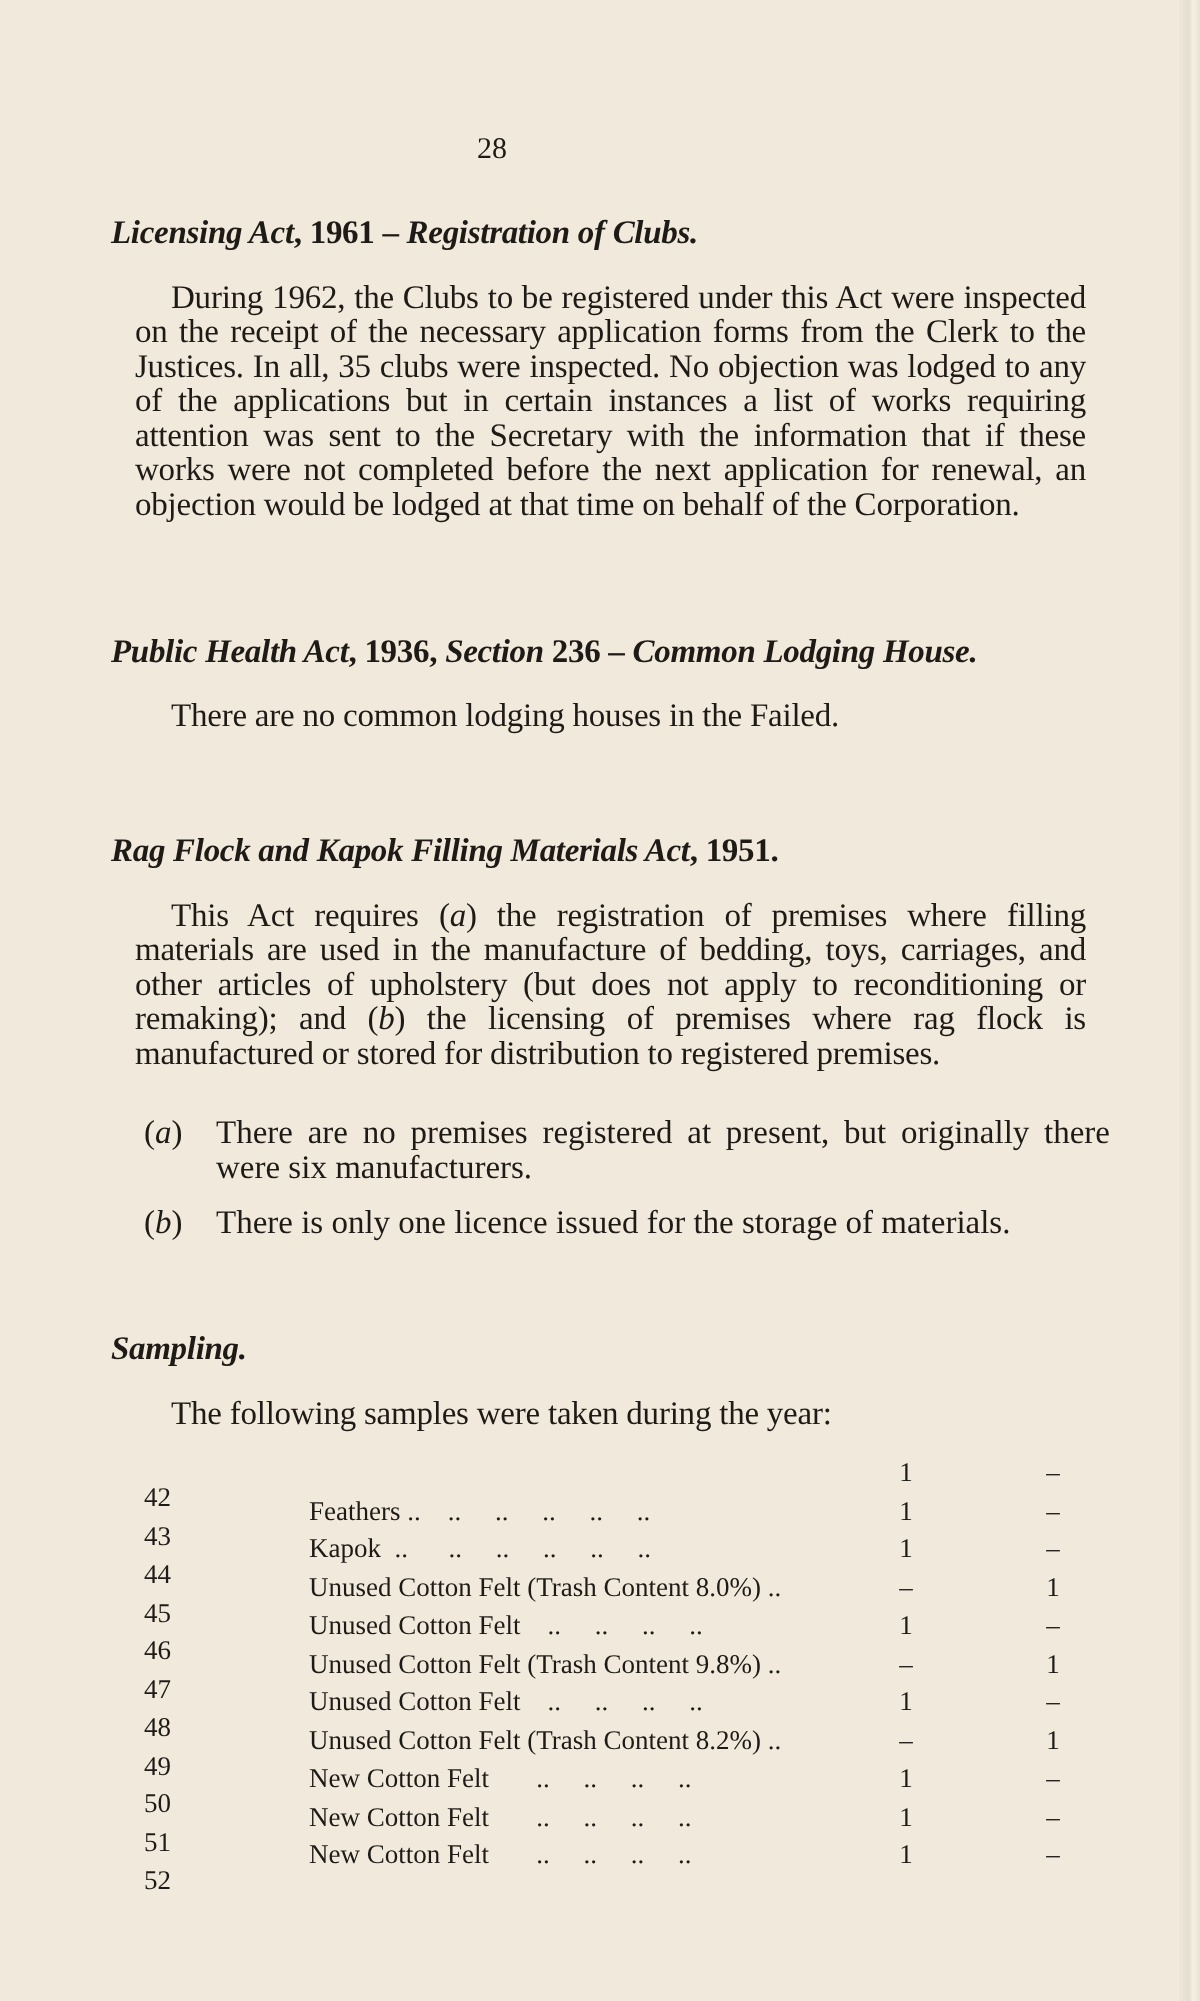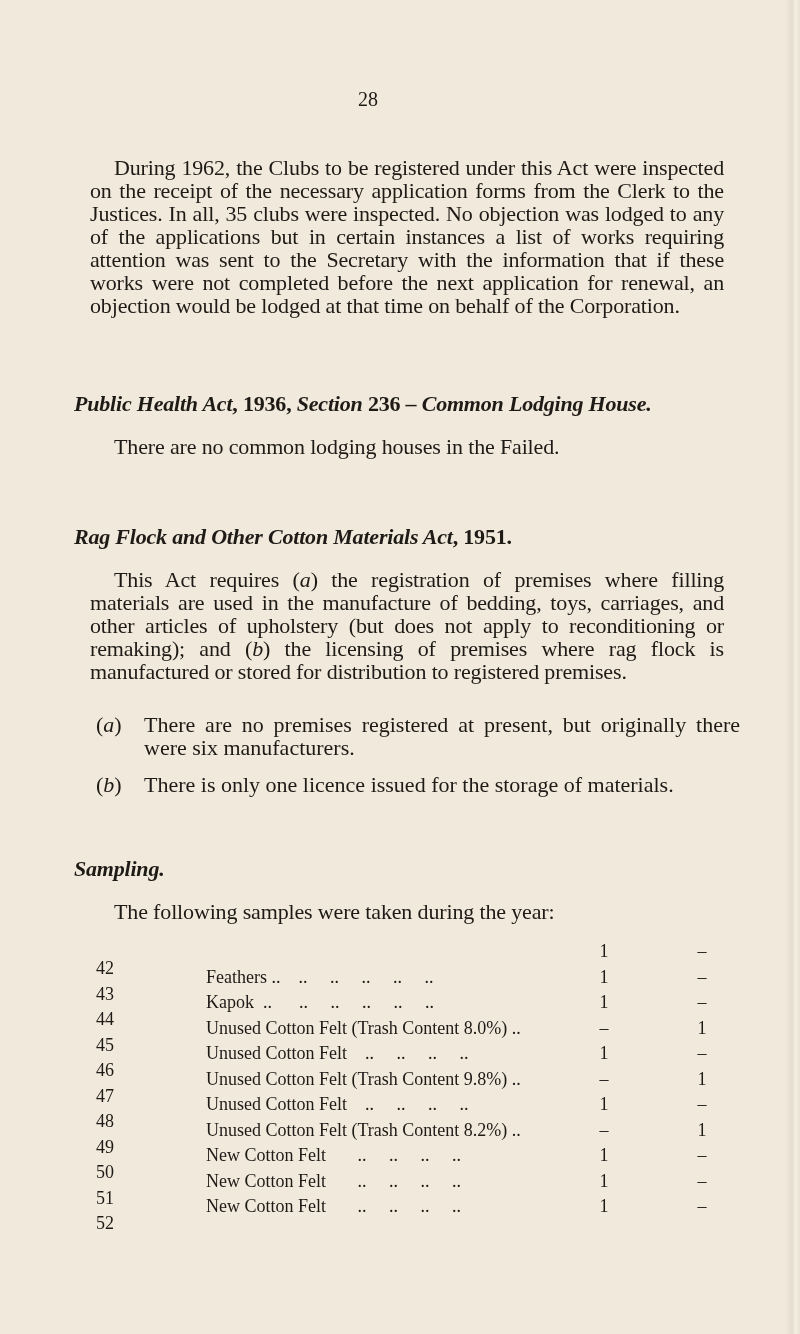--- a/index.html
+++ b/index.html
@@ -10,21 +10,20 @@
       color: #1e1a16;
       position: relative;
     }
     .page-edge {
       position: absolute; top: 0; right: 0; width: 14px; height: 1334px;
       background: linear-gradient(to right, #efe7da 0%, #e6ddcf 45%, #f5efe4 70%, #e9e1d3 100%);
     }
     .page-number {
       position: absolute; top: 88px; left: 0; width: 656px; text-align: center;
       font-size: 20px;
-      padding-left: 40px;
     }
     .content {
       position: absolute; left: 74px; top: 140px; width: 666px;
     }
     .heading {
       font-style: italic; font-size: 22px; line-height: 30px; margin: 0;
       letter-spacing: -0.2px;
     }
     .heading .up { font-style: normal; }
     p.para {
@@ -55,35 +54,36 @@
 </head>
 <body>
 
 <div class="page-edge"></div>
 
 <div class="page-number">28</div>
 
 <div class="content">
 
   <div>
+    <h2 class="heading"><span>Licensing Act</span><span class="up">, 1961 – </span><span>Registration of Clubs.</span></h2>
     <p class="para">During 1962, the Clubs to be registered under this Act were inspected on the receipt of the necessary application forms from the Clerk to the Justices. In all, 35 clubs were inspected. No objection was lodged to any of the applications but in certain instances a list of works requiring attention was sent to the Secretary with the information that if these works were not completed before the next application for renewal, an objection would be lodged at that time on behalf of the Corporation.</p>
     <div class="gap1"></div>
   </div>
 
   <div class="gap-section"></div>
 
   <div>
     <h2 class="heading"><span>Public Health Act</span><span class="up">, 1936, </span><span>Section</span><span class="up"> 236 – </span><span>Common Lodging House.</span></h2>
     <p class="para">There are no common lodging houses in the Failed.</p>
   </div>
 
   <div class="gap-section2"></div>
 
   <div>
-    <h2 class="heading"><span>Rag Flock and Other Cotton Materials Act</span><span class="up">, 1951.</span></h2>
+    <h2 class="heading"><span>Rag Flock and Kapok Filling Materials Act</span><span class="up">, 1951.</span></h2>
     <p class="para"><span>This Act requires (</span><span class="ital">a</span><span>) the registration of premises where filling materials are used in the manufacture of bedding, toys, carriages, and other articles of upholstery (but does not apply to reconditioning or remaking); and (</span><span class="ital">b</span><span>) the licensing of premises where rag flock is manufactured or stored for distribution to registered premises.</span></p>
     <div style="height:14px"></div>
     <div class="list-item">
       <span class="lbl"><span>(</span><span class="ital">a</span><span>)</span></span>
       <span class="txt">There are no premises registered at present, but originally there were six manufacturers.</span>
     </div>
     <div class="list-item">
       <span class="lbl"><span>(</span><span class="ital">b</span><span>)</span></span>
       <span class="txt">There is only one licence issued for the storage of materials.</span>
     </div>

